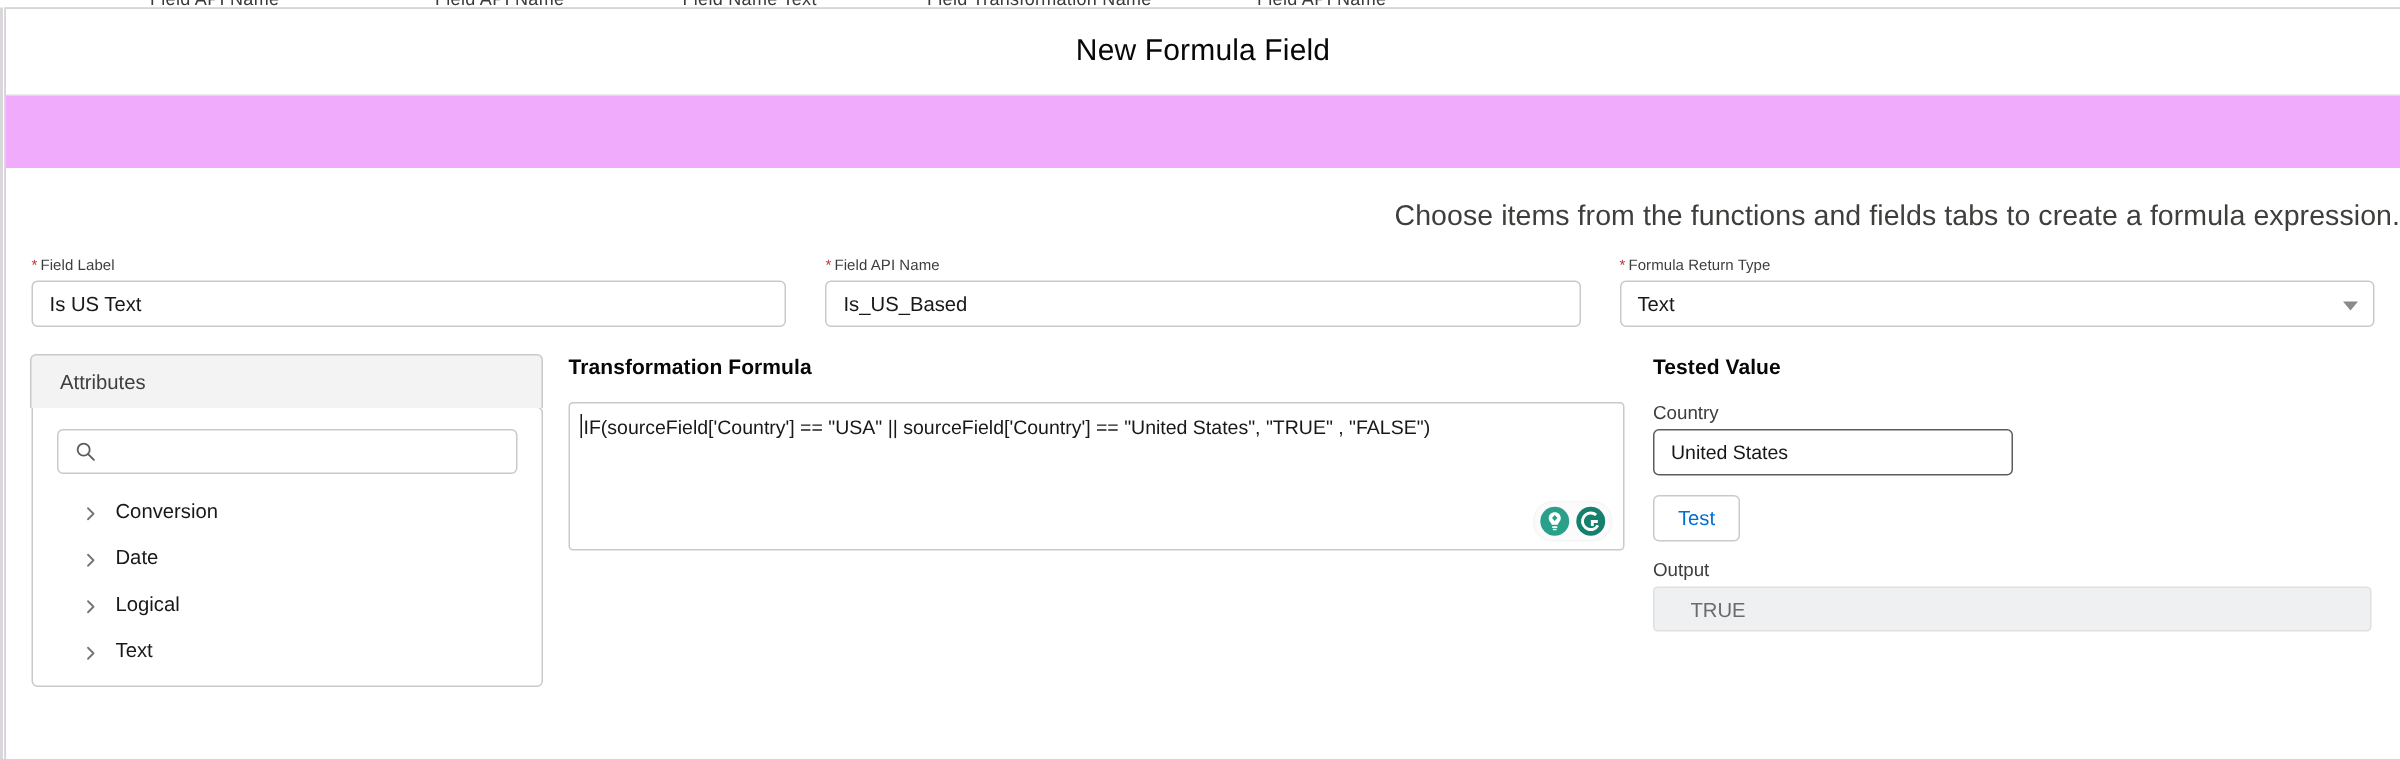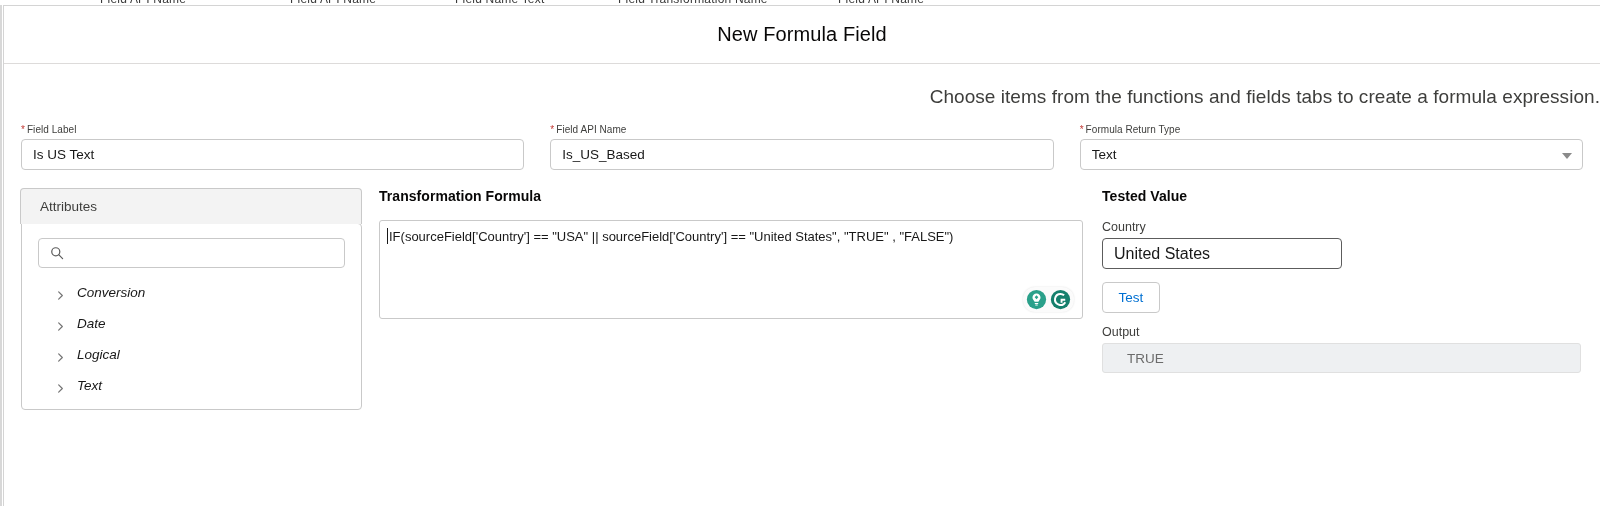--- a/index.html
+++ b/index.html
@@ -35,21 +35,21 @@
   }
 
   
   #modal {
     position: absolute;
     left: 3px; top: 5px;
     width: 1597px; height: 501px;
     background: #f0abfc;
     border: 1px solid #d4d4d4;
     border-right: none; border-bottom: none;
-    display: flex; flex-direction: column;
+    display: flex; flex-direction: column; gap: 48px;
   }
 
   .modal-header {
     height: 58px;
     flex: 0 0 58px;
     border-bottom: 1px solid #dddbda;
     display: flex; align-items: center; justify-content: center;
     background: #fff;
   }
   .modal-title {
@@ -181,21 +181,21 @@
     font-size: 13px;
     color: #181818;
     width: 100%;
     background: transparent;
   }
   .search-icon {
     position: absolute; left: 11px; top: 50%;
     transform: translateY(-50%);
     width: 14px; height: 14px;
   }
-  .tree { margin-top: 9px; font-style: italic; }
+  .tree { margin-top: 9px; }
   .tree-item {
     display: flex; align-items: center;
     height: 31px;
     padding-left: 17px;
     cursor: pointer;
   }
   .chev {
     width: 11px; height: 11px;
     margin-right: 11px;
     flex: 0 0 11px;
@@ -266,21 +266,21 @@
     display: block;
   }
   .test-input {
     height: 31px;
     width: 240px;
     border: 1px solid #5c5c5c;
     border-radius: 4px;
     background: #fff;
     display: flex; align-items: center;
     padding: 0 11px;
-    font-size: 16px;
+    font-size: 13px;
     color: #181818;
     margin-bottom: 13px;
   }
   .btn-test {
     height: 31px;
     min-width: 58px;
     border: 1px solid #c9c9c9;
     border-radius: 4px;
     background: #fff;
     color: #0070d2;

